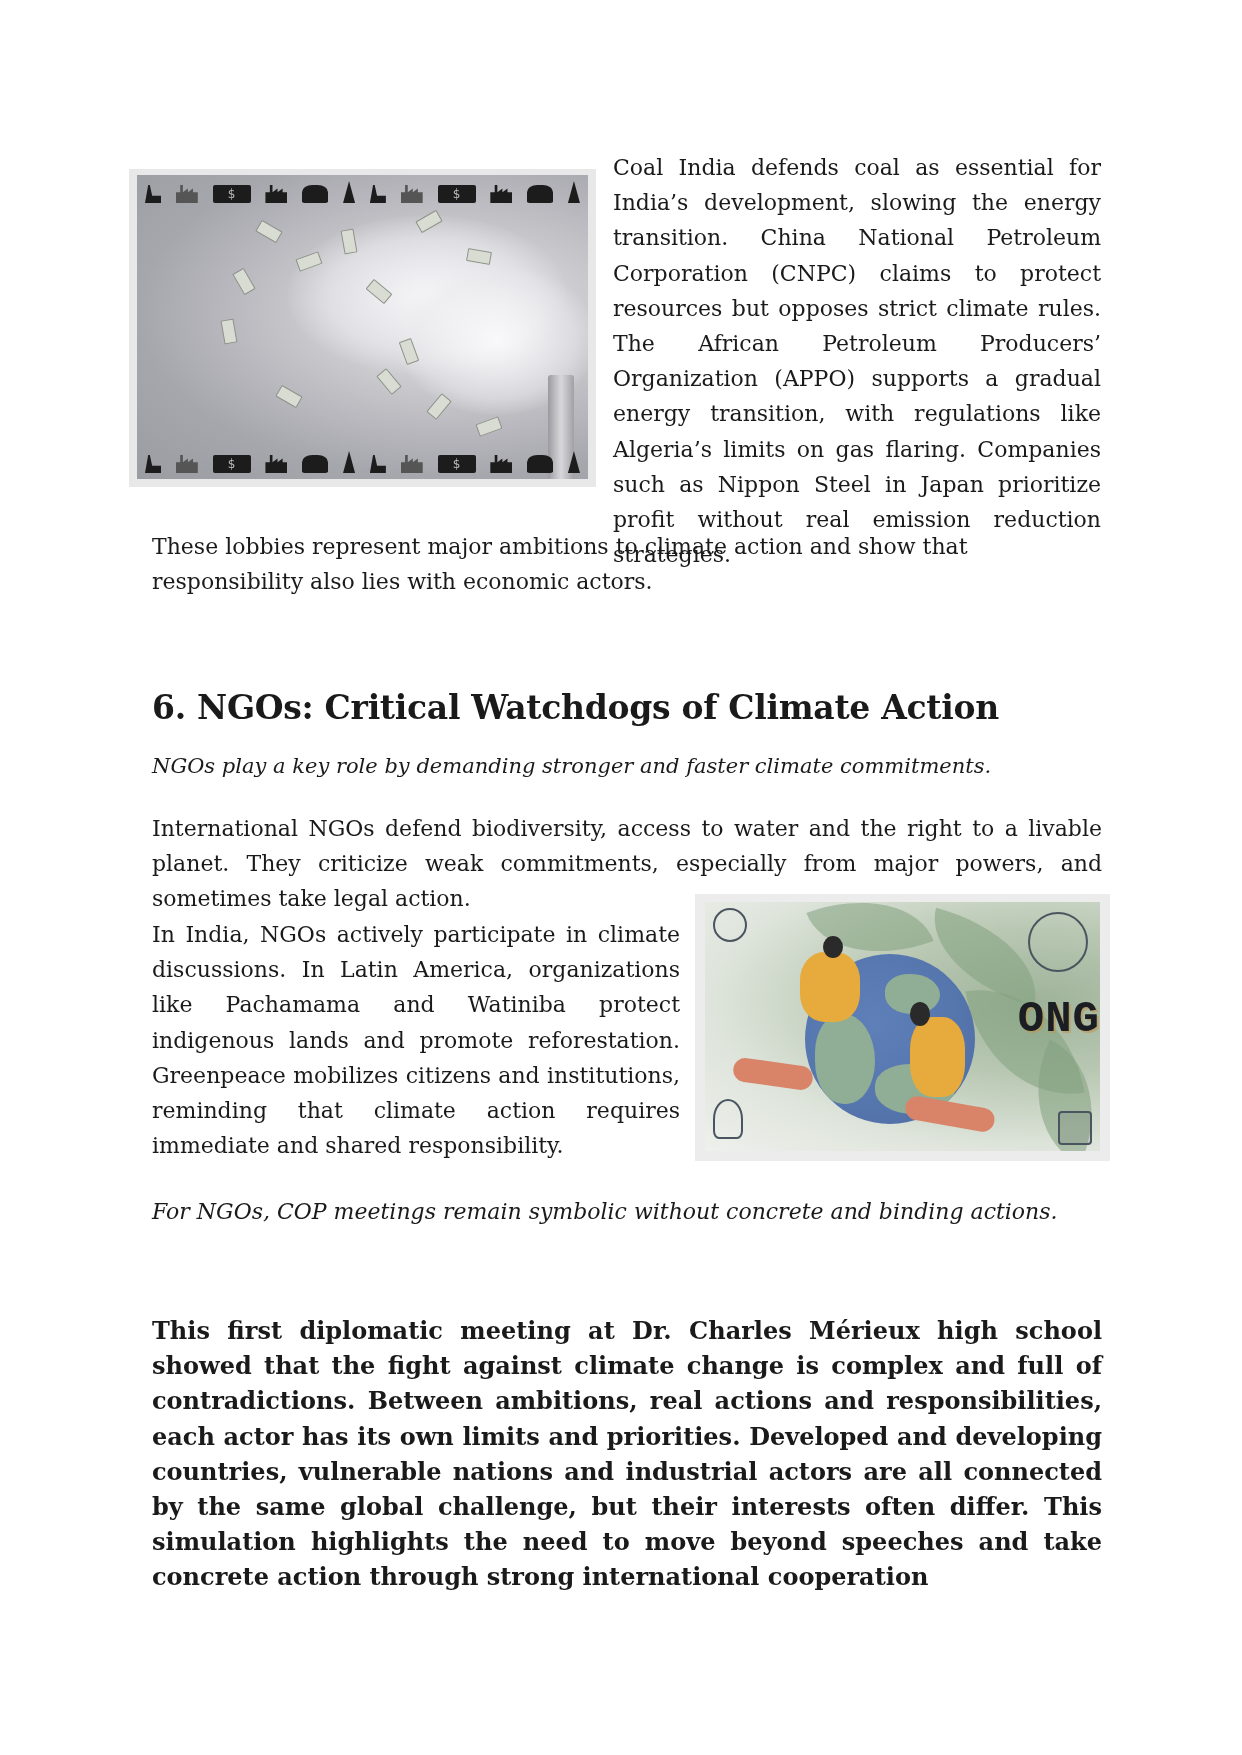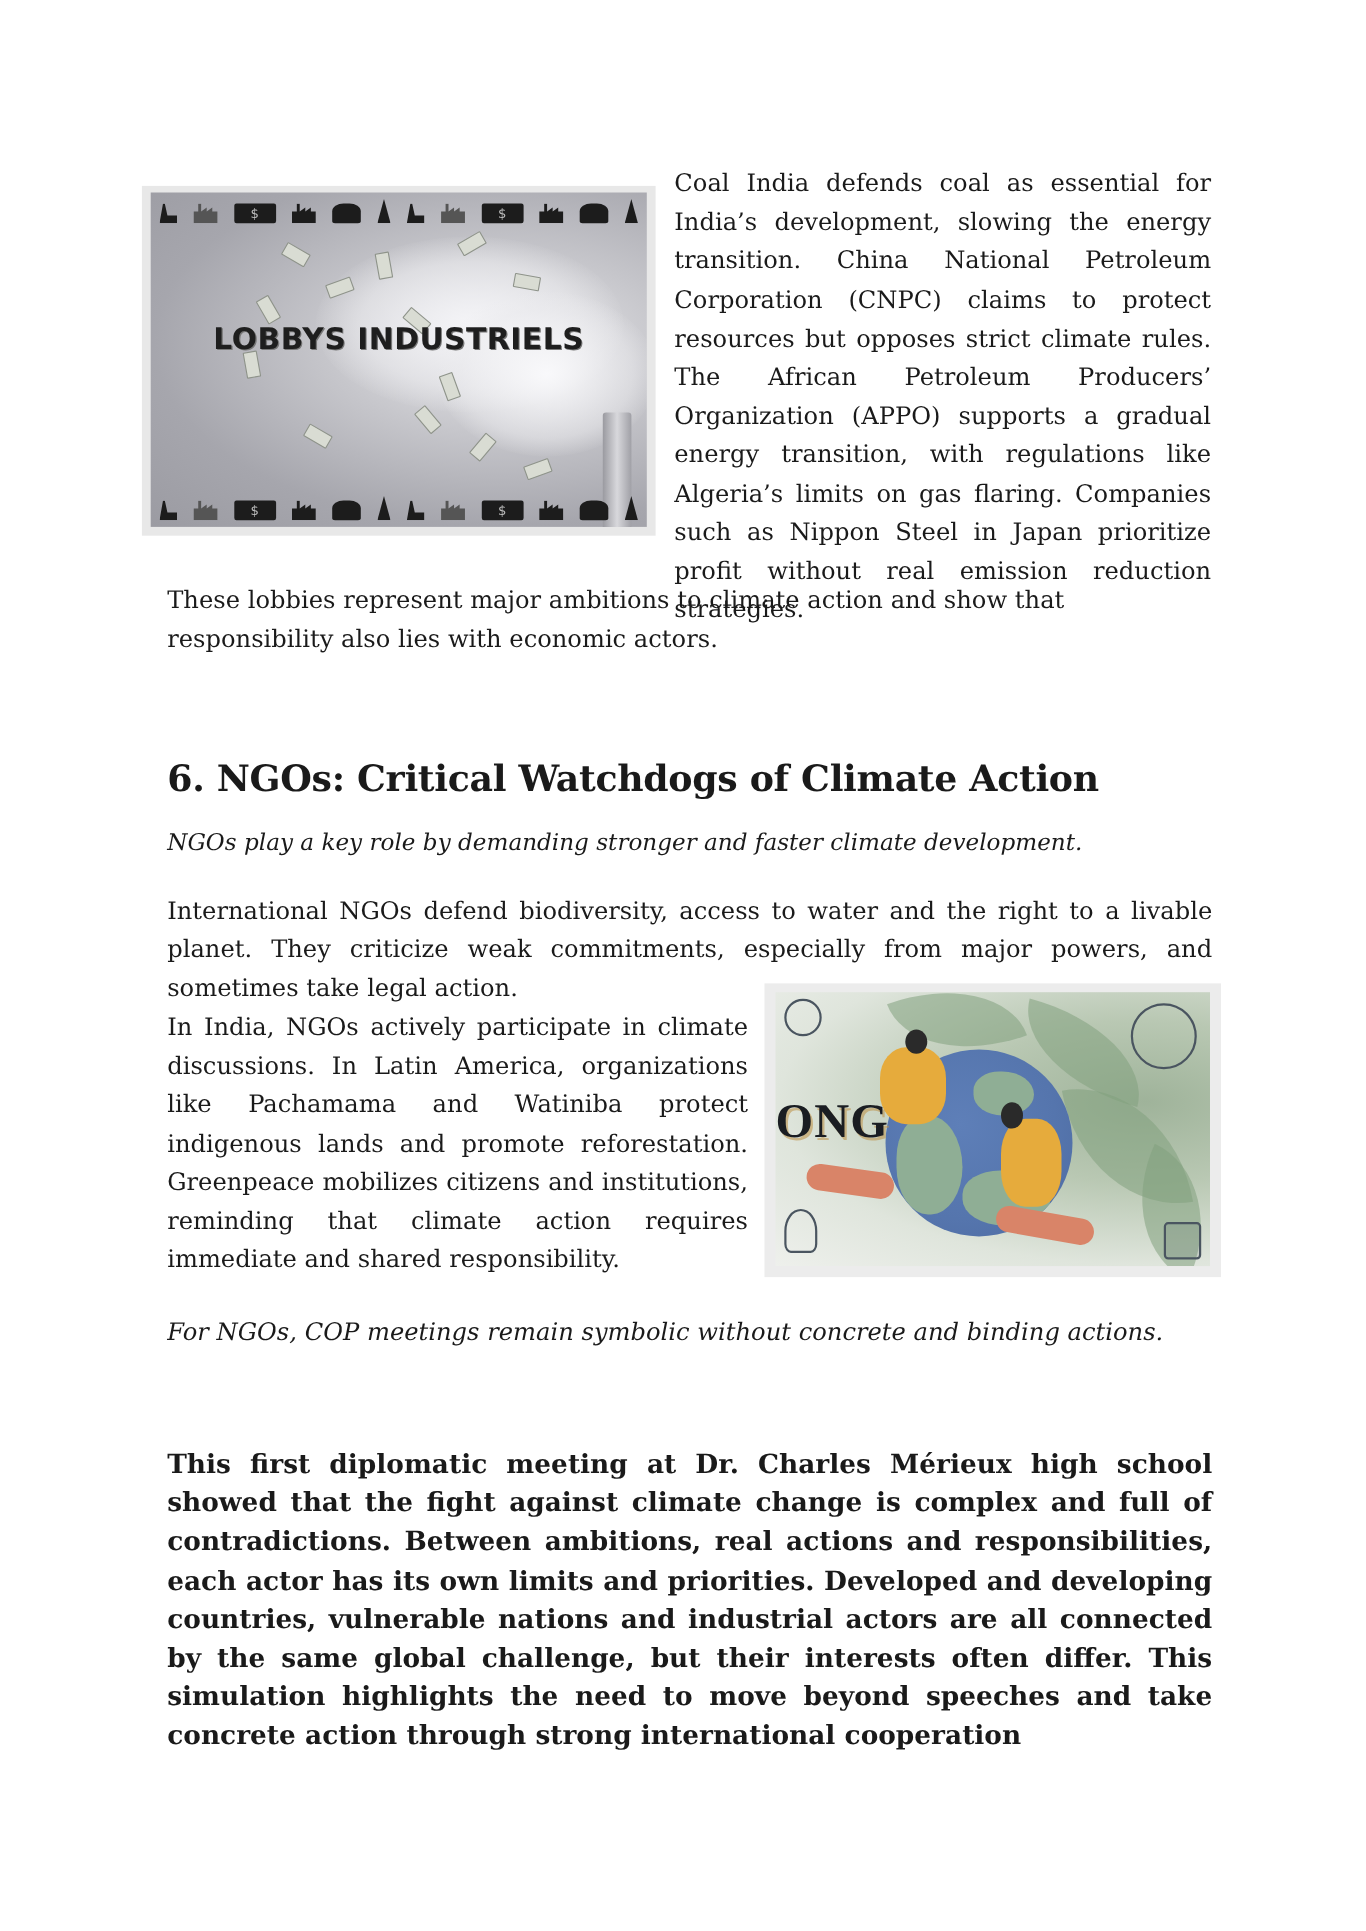--- a/index.html
+++ b/index.html
@@ -42,22 +42,22 @@
           box-sizing:border-box; padding:8px 10px 10px 10px; }
   .img2 .inner { width:100%; height:100%; position:relative; overflow:hidden;
           background: radial-gradient(ellipse at 85% 40%, #9fb39a 0%, #b9c8b3 35%, #dfe5dc 70%, #eef0ec 100%); }
   .leaf { position:absolute; border-radius: 0 100% 0 100%; background: rgba(130,160,125,0.55); }
   .globe { position:absolute; left:100px; top:52px; width:170px; height:170px; border-radius:50%;
            background: radial-gradient(circle at 40% 40%, #5e7fb8 0%, #5575ad 60%, #4d6aa0 100%); overflow:hidden; }
   .land { position:absolute; background:#8fae95; border-radius: 45% 55% 50% 50%; }
   .person-body { position:absolute; background:#e6ab3c; border-radius: 40%; }
   .person-head { position:absolute; background:#2a2a2a; border-radius:50%; }
   .leg { position:absolute; background:#d98468; border-radius:30px; }
-  .ong-title { position:absolute; left:0; right:0; top:92px; text-align:left;
-               font-family:Liberation Serif, serif; font-weight:bold; font-size:44px; color:#1a1d22; letter-spacing:1px;
+  .ong-title { position:absolute; left:0; right:0; top:92px; text-align:right;
+               font-family:Liberation Mono, monospace; font-weight:bold; font-size:44px; color:#1a1d22; letter-spacing:1px;
                text-shadow: 2px 2px 0 rgba(190,150,80,0.6); }
   .corner-icon { position:absolute; width:34px; height:34px; border:2px solid #4a5560; border-radius:50%; box-sizing:border-box; }
 </style>
 </head>
 <body>
 
 <div class="abs img1">
   <div class="inner">
     <div class="smoke1"></div>
     <div class="smoke2"></div>
@@ -83,21 +83,20 @@
       <span class="ico factory" style="background:#1c1c1c"></span>
       <span class="ico mine"></span>
       <span class="ico rig"></span>
       <span class="ico pump"></span>
       <span class="ico factory"></span>
       <span class="ico money"></span>
       <span class="ico factory" style="background:#1c1c1c"></span>
       <span class="ico mine"></span>
       <span class="ico rig"></span>
     </div>
-    <div class="lobby-title">LOBBYS INDUSTRIELS</div>
     <div class="iconrow bottom">
       <span class="ico pump"></span>
       <span class="ico factory"></span>
       <span class="ico money"></span>
       <span class="ico factory" style="background:#1c1c1c"></span>
       <span class="ico mine"></span>
       <span class="ico rig"></span>
       <span class="ico pump"></span>
       <span class="ico factory"></span>
       <span class="ico money"></span>
@@ -107,21 +106,21 @@
     </div>
   </div>
 </div>
 
 <p class="abs para" style="left:613px; top:150px; width:488px;">Coal India defends coal as essential for India’s development, slowing the energy transition. China National Petroleum Corporation (CNPC) claims to protect resources but opposes strict climate rules. The African Petroleum Producers’ Organization (APPO) supports a gradual energy transition, with regulations like Algeria’s limits on gas flaring. Companies such as Nippon Steel in Japan prioritize profit without real emission reduction strategies.</p>
 
 <p class="abs para nojust" style="left:152px; top:529px; width:950px;">These lobbies represent major ambitions to climate action and show that responsibility also lies with economic actors.</p>
 
 <h2 class="abs h2" style="left:152px; top:688px;">6. NGOs: Critical Watchdogs of Climate Action</h2>
 
-<p class="abs lead" style="left:152px; top:754px;">NGOs play a key role by demanding stronger and faster climate development.</p>
+<p class="abs lead" style="left:152px; top:754px;">NGOs play a key role by demanding stronger and faster climate commitments.</p>
 
 <p class="abs para" style="left:152px; top:811px; width:950px;">International NGOs defend biodiversity, access to water and the right to a livable planet. They criticize weak commitments, especially from major powers, and sometimes take legal action.</p>
 
 <p class="abs para" style="left:152px; top:917px; width:528px;">In India, NGOs actively participate in climate discussions. In Latin America, organizations like Pachamama and Watiniba protect indigenous lands and promote reforestation. Greenpeace mobilizes citizens and institutions, reminding that climate action requires immediate and shared responsibility.</p>
 
 <div class="abs img2">
   <div class="inner">
     <div class="leaf" style="left:110px;top:-10px;width:110px;height:70px;transform:rotate(-20deg)"></div>
     <div class="leaf" style="left:220px;top:20px;width:120px;height:70px;transform:rotate(15deg)"></div>
     <div class="leaf" style="left:270px;top:80px;width:100px;height:120px;transform:rotate(-10deg)"></div>

